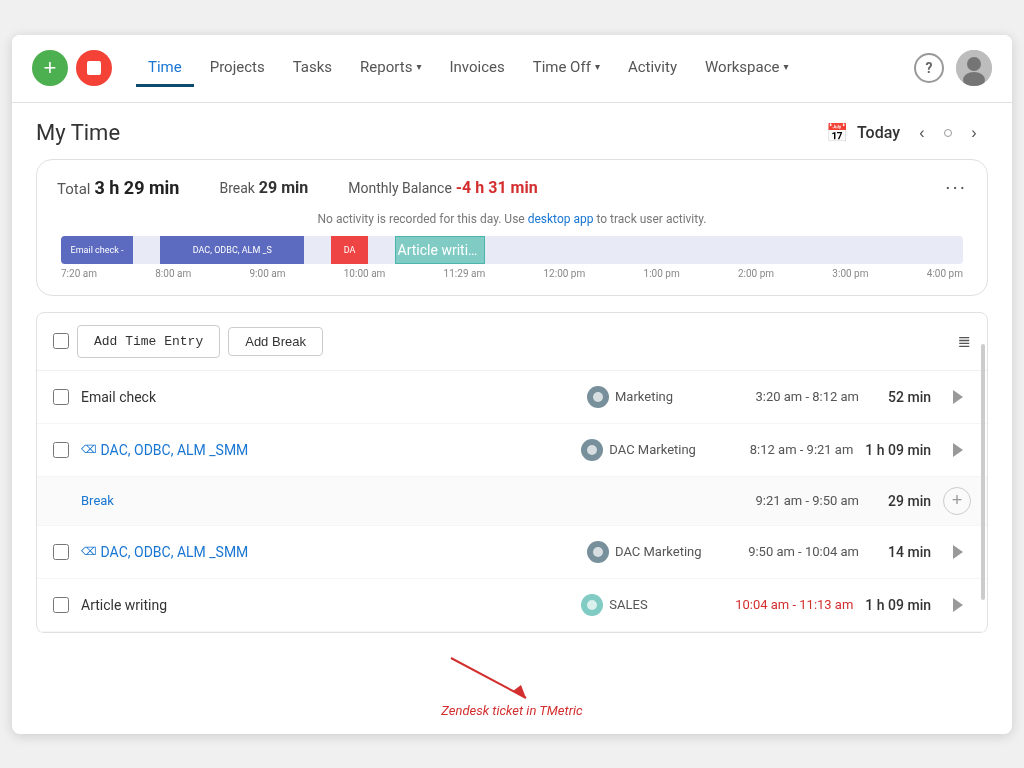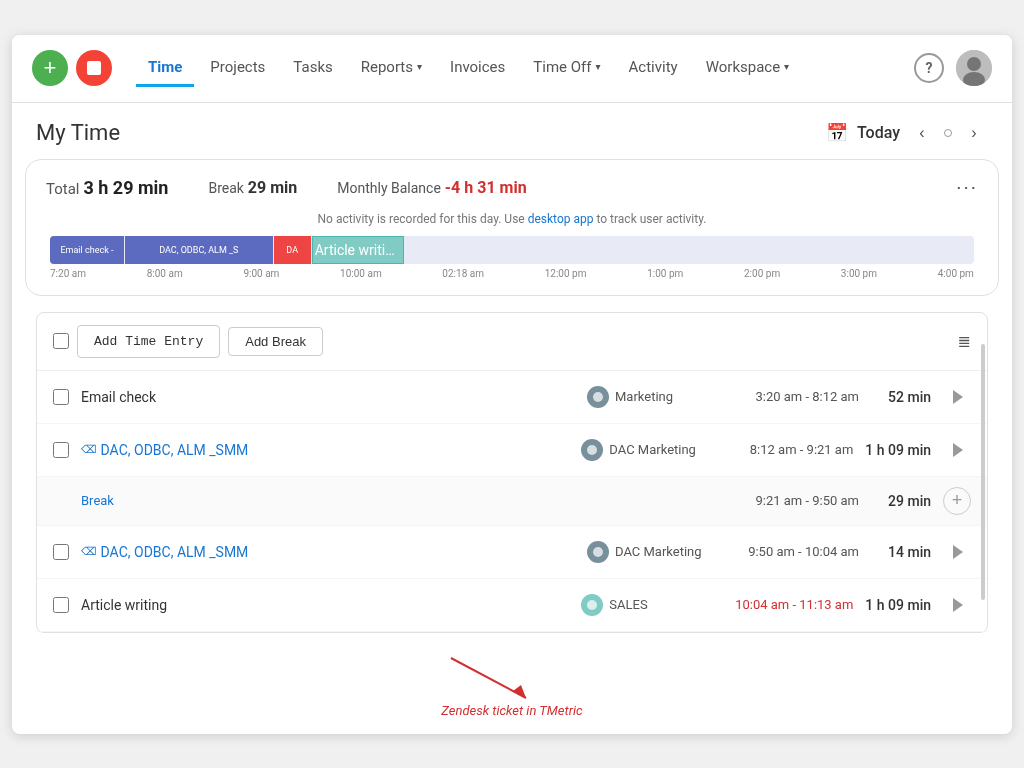--- a/index.html
+++ b/index.html
@@ -7,50 +7,50 @@
     .app-container { width: 1000px; background: #fff; border-radius: 8px; box-shadow: 0 2px 12px rgba(0,0,0,0.15); overflow: hidden; }
     
     
     .header { display: flex; align-items: center; padding: 0 20px; height: 68px; border-bottom: 1px solid #e0e0e0; background: #fff; }
     .header-icons { display: flex; gap: 8px; margin-right: 24px; }
     .btn-add { width: 36px; height: 36px; border-radius: 50%; background: #4caf50; border: none; cursor: pointer; display: flex; align-items: center; justify-content: center; color: #fff; font-size: 22px; font-weight: 300; }
     .btn-stop { width: 36px; height: 36px; border-radius: 50%; background: #f44336; border: none; cursor: pointer; display: flex; align-items: center; justify-content: center; }
     .btn-stop-inner { width: 14px; height: 14px; background: #fff; border-radius: 2px; }
     .nav { display: flex; align-items: center; gap: 4px; flex: 1; }
     .nav-item { padding: 8px 12px; font-size: 15px; color: #555; cursor: pointer; text-decoration: none; display: flex; align-items: center; gap: 4px; border-bottom: 3px solid transparent; }
-    .nav-item.active { color: #1976d2; border-bottom: 3px solid #0ea5e9; font-weight: 700; }
+    .nav-item.active { color: #1976d2; border-bottom: 3px solid #0c4a6e; font-weight: 400; }
     .chevron { font-size: 10px; }
     .header-right { display: flex; align-items: center; gap: 12px; }
     .help-btn { width: 30px; height: 30px; border-radius: 50%; border: 2px solid #999; display: flex; align-items: center; justify-content: center; cursor: pointer; color: #666; font-weight: bold; font-size: 14px; }
     .avatar { width: 36px; height: 36px; border-radius: 50%; background: #bdbdbd; display: flex; align-items: center; justify-content: center; cursor: pointer; overflow: hidden; }
     .avatar svg { width: 36px; height: 36px; }
 
     
     .page-header { display: flex; align-items: center; justify-content: space-between; padding: 16px 24px 12px; gap: 44px; }
     .page-title { font-size: 22px; font-weight: 400; color: #333; }
     .date-nav { display: flex; align-items: center; gap: 8px; }
     .calendar-icon { color: #555; font-size: 18px; }
     .today-btn { font-size: 16px; font-weight: 500; color: #333; cursor: pointer; }
     .nav-arrow { width: 28px; height: 28px; border-radius: 50%; border: none; background: transparent; cursor: pointer; display: flex; align-items: center; justify-content: center; color: #555; font-size: 16px; }
     .nav-dot { width: 8px; height: 8px; border-radius: 50%; border: 1px solid #999; cursor: pointer; }
 
     
-    .summary-card { margin: 0 13px 16px; border: 1px solid #e0e0e0; border-radius: 16px; padding: 16px 20px; }
+    .summary-card { margin: 0 24px 16px; border: 1px solid #e0e0e0; border-radius: 16px; padding: 16px 20px; }
     .summary-top { display: flex; align-items: center; justify-content: space-between; margin-bottom: 12px; }
     .summary-stats { display: flex; gap: 40px; align-items: center; }
     .stat-label { font-size: 14px; color: #555; }
     .stat-value { font-size: 16px; font-weight: bold; color: #333; }
     .stat-value.red { color: #d32f2f; }
     .more-btn { cursor: pointer; color: #555; font-size: 20px; letter-spacing: 2px; }
     .activity-notice { font-size: 12px; color: #777; text-align: center; margin-bottom: 10px; }
     .activity-notice a { color: #1976d2; text-decoration: none; }
     
     
     .timeline-container { position: relative; margin: 0 4px; }
-    .timeline-bar { height: 30px; background: #e8eaf6; border-radius: 4px; position: relative; overflow: hidden; display: flex; }
+    .timeline-bar { height: 30px; background: #e8eaf6; border-radius: 4px; position: relative; overflow: hidden; display: flex; gap: 26px; }
     .timeline-ticks { display: flex; justify-content: space-between; padding: 4px 0 0; }
     .tick-label { font-size: 10px; color: #888; }
 
     
     .entries-card { margin: 0 24px 16px; border: 1px solid #e0e0e0; border-radius: 8px; }
     .entries-toolbar { display: flex; align-items: center; padding: 12px 16px; border-bottom: 1px solid #f0f0f0; gap: 8px; }
     .toolbar-checkbox { width: 16px; height: 16px; cursor: pointer; }
     .btn-add-entry { padding: 8px 16px; border: 1px solid #ccc; border-radius: 4px; background: #fff; cursor: pointer; font-size: 13px; color: #333; font-family: Liberation Mono, monospace; }
     .btn-add-break { padding: 6px 16px; border: 1px solid #ccc; border-radius: 4px; background: #fff; cursor: pointer; font-size: 13px; color: #333; }
     .sort-icon { margin-left: auto; cursor: pointer; font-size: 16px; color: #555; }
@@ -163,21 +163,21 @@
         </div>
         <div style="width:10%; height:100%; background:#80cbc4; border:1px solid #4db6ac; display:flex;align-items:center;justify-content:center;overflow:hidden;margin-left:1px;">
           <span style="font-size:14px;color:#fff;white-space:nowrap;overflow:hidden;text-overflow:ellipsis;padding:0 2px;">Article writing - SAL</span>
         </div>
       </div>
       <div class="timeline-ticks">
         <span class="tick-label">7:20 am</span>
         <span class="tick-label">8:00 am</span>
         <span class="tick-label">9:00 am</span>
         <span class="tick-label">10:00 am</span>
-        <span class="tick-label">02:18 am</span>
+        <span class="tick-label">11:29 am</span>
         <span class="tick-label">12:00 pm</span>
         <span class="tick-label">1:00 pm</span>
         <span class="tick-label">2:00 pm</span>
         <span class="tick-label">3:00 pm</span>
         <span class="tick-label">4:00 pm</span>
       </div>
     </div>
   </div>
 
   <div class="entries-card" style="position:relative;">

